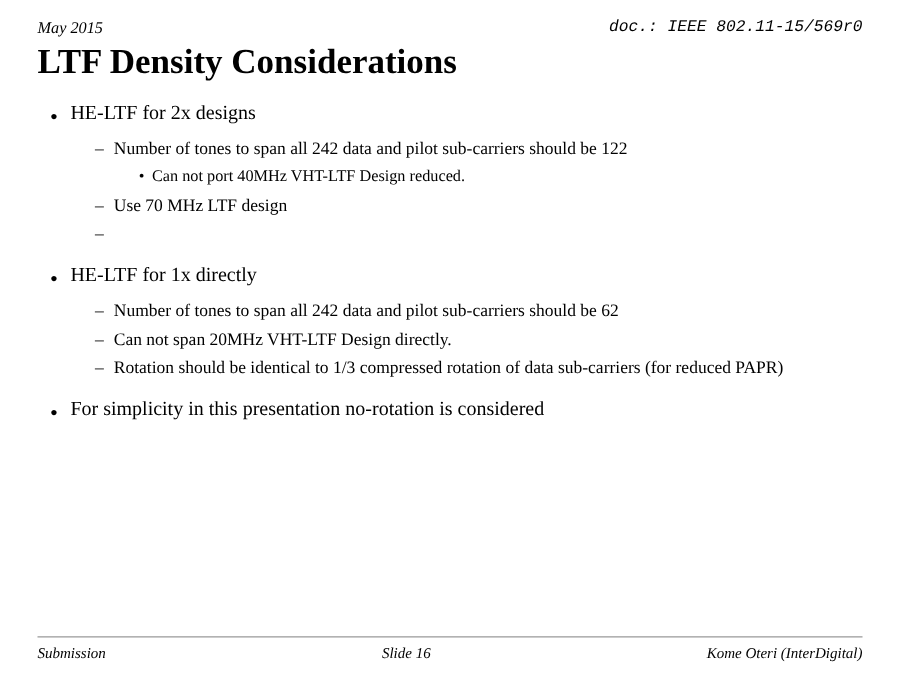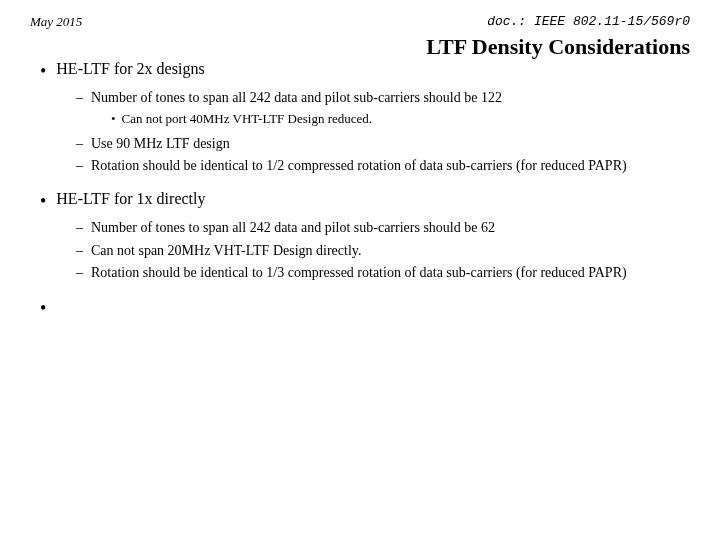--- a/index.html
+++ b/index.html
@@ -39,23 +39,24 @@
       font-style: italic;
     }
 
     .header-right {
       font-size: 13px;
       font-style: italic;
       font-family: Liberation Mono, monospace;
     }
 
     .title {
-      text-align: right;
-      font-size: 22px;
+      text-align: left;
+      font-size: 28px;
       font-weight: bold;
+      margin-bottom: 16px;
       margin-top: 2px;
     }
 
     .content {
       flex: 1;
       padding: 0 10px;
     }
 
     .bullet-section {
       margin-bottom: 14px;
@@ -168,26 +169,25 @@
               <div class="sub-sub-item">
                 <span class="sub-sub-bullet">•</span>
                 <span>Can not port 40MHz VHT-LTF Design reduced.</span>
               </div>
             </div>
           </div>
         </div>
 
         <div class="sub-item">
           <span class="sub-dash">–</span>
-          <span>Use 90 MHz LTF design</span>
-        </div>
-
-        <div class="sub-item">
-          <span class="sub-dash">–</span>
-          <span>Rotation should be identical to 1/2 compressed rotation of data sub-carriers (for reduced PAPR)</span>
+          <span>Use 70 MHz LTF design</span>
+        </div>
+
+        <div class="sub-item">
+          <span class="sub-dash">–</span>
         </div>
 
       </div>
     </div>
 
     <div class="bullet-section">
       <div class="bullet-main">
         <span class="bullet-dot">•</span>
         <span class="bullet-text">HE-LTF for 1x directly</span>
       </div>
@@ -207,19 +207,25 @@
           <span class="sub-dash">–</span>
           <span>Rotation should be identical to 1/3 compressed rotation of data sub-carriers (for reduced PAPR)</span>
         </div>
 
       </div>
     </div>
 
     <div class="bullet-section">
       <div class="bullet-main">
         <span class="bullet-dot">•</span>
+        <span class="bullet-text">For simplicity in this presentation no-rotation is considered</span>
       </div>
     </div>
 
   </div>
 
+  <div class="footer-row">
+    <span class="footer-left">Submission</span>
+    <span class="footer-center">Slide 16</span>
+    <span class="footer-right">Kome Oteri (InterDigital)</span>
+  </div>
 
 </div>
 
 </body></html>

